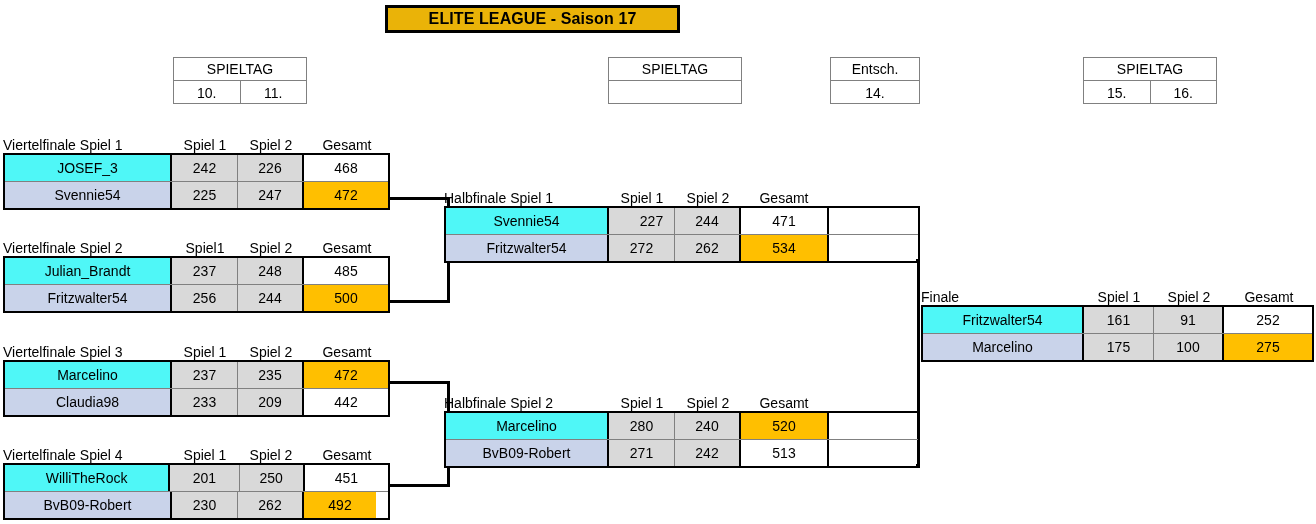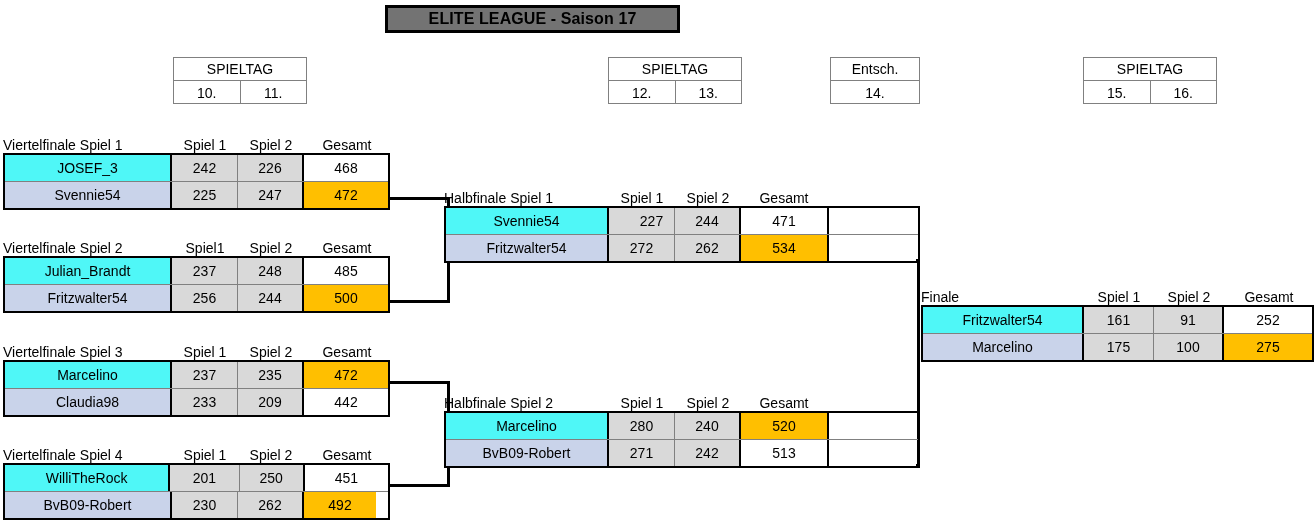--- a/index.html
+++ b/index.html
@@ -15,21 +15,21 @@
     overflow: hidden;
   }
 
   
   #title-banner {
     position: absolute;
     left: 385px;
     top: 5px;
     width: 295px;
     height: 28px;
-    background: #737373;
+    background: #eab308;
     border: 3px solid #000000;
     box-sizing: border-box;
     display: flex;
     align-items: center;
     justify-content: center;
     font-size: 16px;
     font-weight: bold;
     color: #000000;
     letter-spacing: .1px;
   }
@@ -136,24 +136,20 @@
 <div class="spieltag-block" style="left:173px; top:57px; width:134px; height:47px;">
   <div class="spieltag-title">SPIELTAG</div>
   <div class="spieltag-days">
     <div class="spieltag-day">10.</div>
     <div class="spieltag-day">11.</div>
   </div>
 </div>
 
 <div class="spieltag-block" style="left:608px; top:57px; width:134px; height:47px;">
   <div class="spieltag-title">SPIELTAG</div>
-  <div class="spieltag-days">
-    <div class="spieltag-day">12.</div>
-    <div class="spieltag-day">13.</div>
-  </div>
 </div>
 
 <div class="spieltag-block" style="left:830px; top:57px; width:90px; height:47px;">
   <div class="spieltag-title">Entsch.</div>
   <div class="spieltag-days">
     <div class="spieltag-day">14.</div>
   </div>
 </div>
 
 <div class="spieltag-block" style="left:1083px; top:57px; width:134px; height:47px;">

